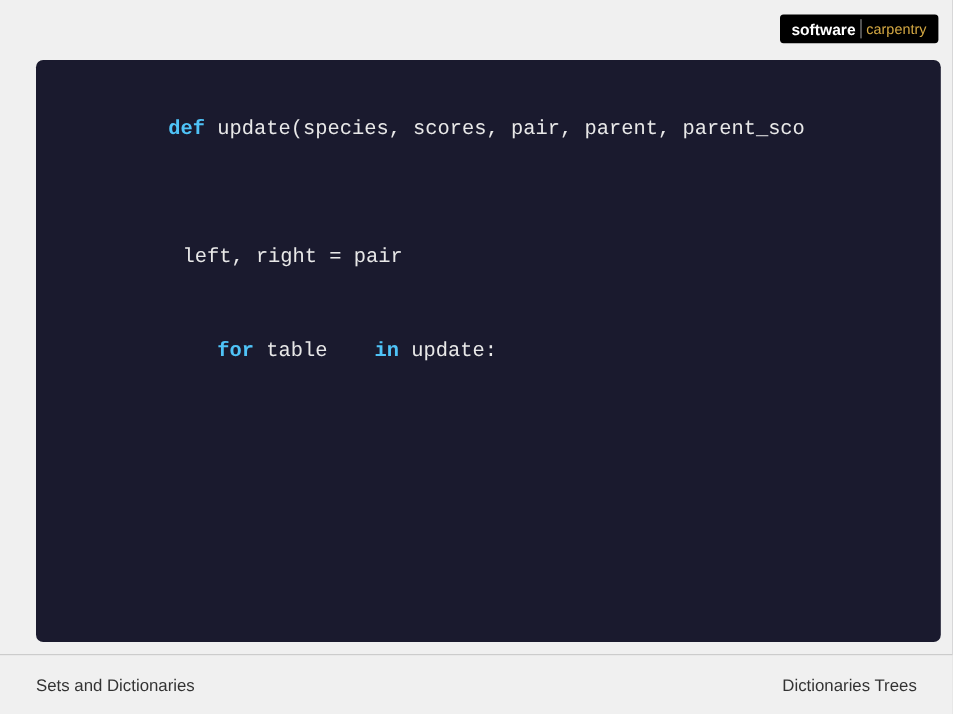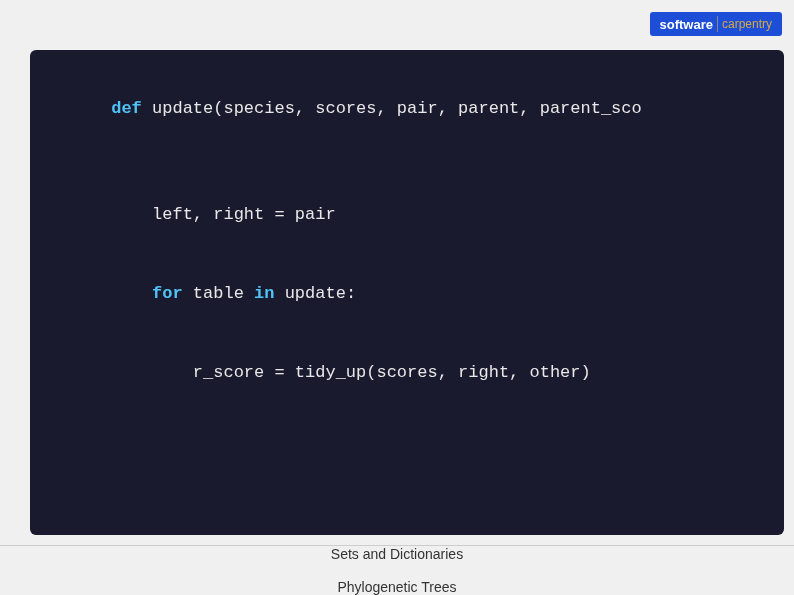--- a/index.html
+++ b/index.html
@@ -18,21 +18,21 @@
       background: #f0f0f0;
       position: relative;
       display: flex;
       flex-direction: column;
     }
 
     .logo-bar {
       position: absolute;
       top: 12px;
       right: 12px;
-      background: #1d4ed8;
+      background: #000000;
       padding: 4px 10px;
       border-radius: 3px;
       display: flex;
       align-items: center;
       gap: 0;
       z-index: 10;
     }
 
     .logo-software {
       color: white;
@@ -71,35 +71,35 @@
       font-family: 'Courier New', Courier, monospace;
       font-size: 17px;
       line-height: 1.55;
       color: #e8e8e8;
       white-space: pre;
     }
 
     .kw-blue {
       color: #4fc3f7;
       font-weight: bold;
+      margin-left: 29px;
     }
 
     .footer {
       position: absolute;
       bottom: 0;
       left: 0;
       right: 0;
       height: 50px;
       background: #f0f0f0;
       display: flex;
       align-items: center;
       justify-content: space-between;
       padding: 0 30px;
       border-top: 1px solid #ccc;
-      flex-direction: column;
     }
 
     .footer-left {
       font-family: sans-serif;
       font-size: 14px;
       color: #333;
     }
 
     .footer-right {
       font-family: sans-serif;
@@ -129,24 +129,21 @@
 
     <div class="code-line">
       <span>    left, right = pair</span>
     </div>
 
     <div class="code-line">
       <span class="kw-blue">    for </span><span>table </span><span class="kw-blue">in</span><span> update:</span>
     </div>
 
 
-    <div class="code-line">
-      <span>        r_score = tidy_up(scores, right, other)</span>
-    </div>
 
   </div>
 
   <div class="footer">
     <span class="footer-left">Sets and Dictionaries</span>
-    <span class="footer-right">Phylogenetic Trees</span>
+    <span class="footer-right">Dictionaries Trees</span>
   </div>
 
 </div>
 
 </body></html>

